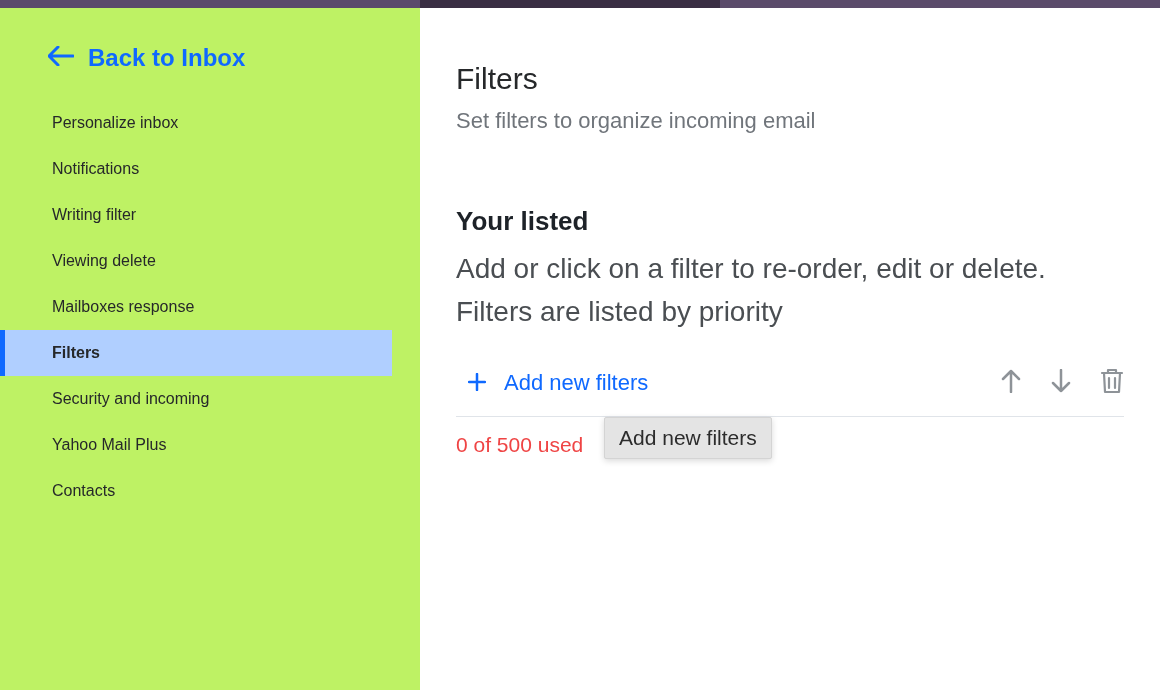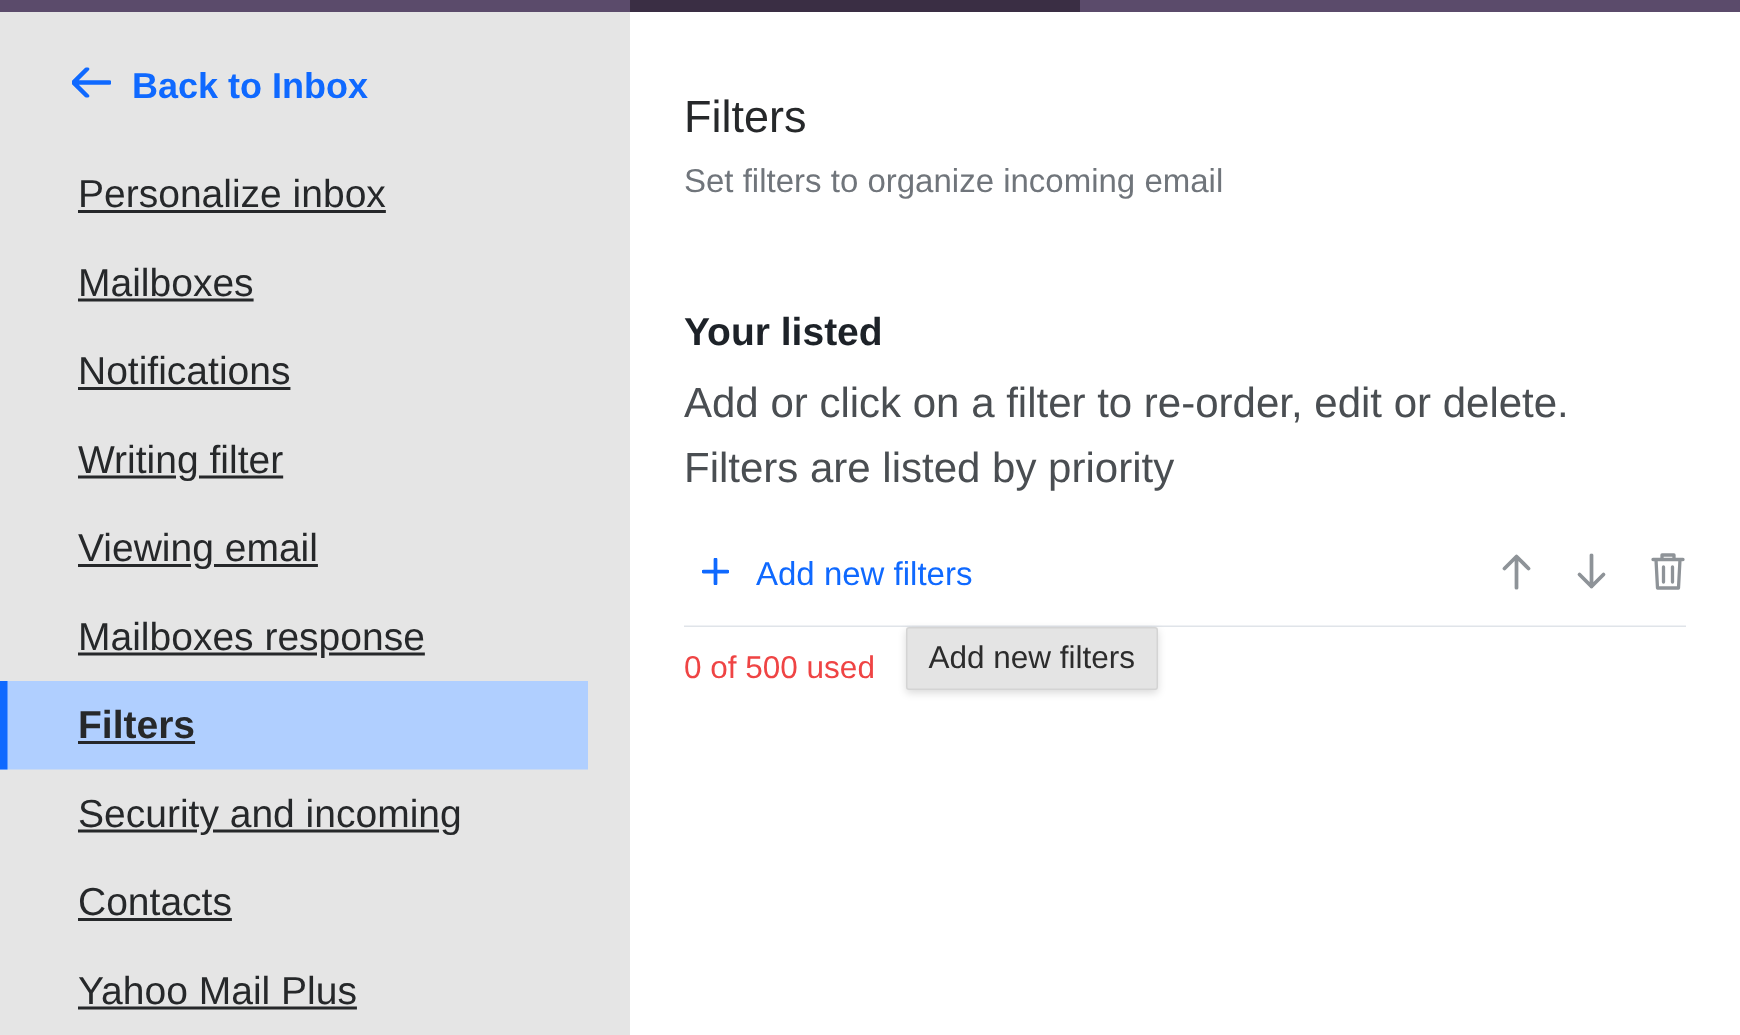--- a/index.html
+++ b/index.html
@@ -18,43 +18,42 @@
     .topbar .seg {
       height: 100%;
     }
     .topbar .seg.dark { background: #3a2e44; }
     .container {
       display: flex;
       height: calc(100% - 8px);
     }
     .sidebar {
       width: 420px;
-      background: #e5e5e5;
+      background: #bef264;
       padding-top: 20px;
     }
     .back-link {
       display: flex;
       align-items: center;
       gap: 14px;
       padding: 16px 0 28px 48px;
       color: #0f69ff;
       font-size: 24px;
       font-weight: 600;
       cursor: pointer;
     }
     .back-link svg { fill: #0f69ff; }
     .nav-list { }
     .nav-item {
-      font-size: 26px;
+      font-size: 16px;
       color: #26282a;
       padding: 14px 0 14px 52px;
       cursor: pointer;
       font-weight: 400;
       position: relative;
-      text-decoration: underline;
     }
     .nav-item.active {
       background: #b0cfff;
       font-weight: 700;
       border-left: 5px solid #0f69ff;
       padding-left: 47px;
       margin-right: 28px;
     }
     .main {
       flex: 1;
@@ -159,29 +158,28 @@
     <div class="back-link">
       <span>
         <svg width="26" height="20" viewBox="0 0 26 20">
             <path d="M10 1 L1 10 L10 19 M1 10 H25" stroke="#0f69ff" stroke-width="3" fill="none" stroke-linecap="round" stroke-linejoin="round"></path>
           </svg>
       </span>
       <span>Back to Inbox</span>
     </div>
     <nav class="nav-list">
       <div class="nav-item">Personalize inbox</div>
-      <div class="nav-item">Mailboxes</div>
       <div class="nav-item">Notifications</div>
       <div class="nav-item">Writing filter</div>
-      <div class="nav-item">Viewing email</div>
+      <div class="nav-item">Viewing delete</div>
       <div class="nav-item">Mailboxes response</div>
       <div class="nav-item active">Filters</div>
       <div class="nav-item">Security and incoming</div>
+      <div class="nav-item">Yahoo Mail Plus</div>
       <div class="nav-item">Contacts</div>
-      <div class="nav-item">Yahoo Mail Plus</div>
     </nav>
   </aside>
 
   <main class="main">
     <h1 class="page-title">Filters</h1>
     <p class="page-subtitle">Set filters to organize incoming email</p>
 
     <h2 class="section-title">Your listed</h2>
     <p class="section-desc">Add or click on a filter to re-order, edit or delete. Filters are listed by priority</p>
 

